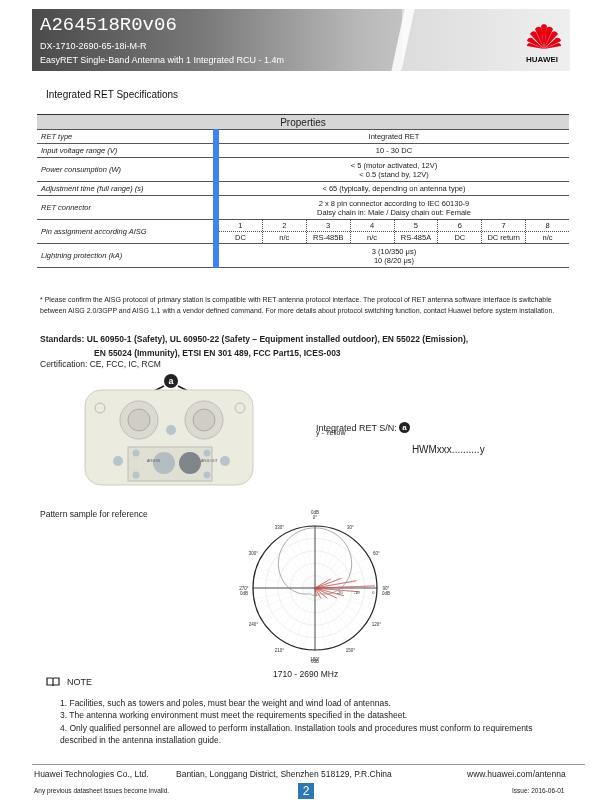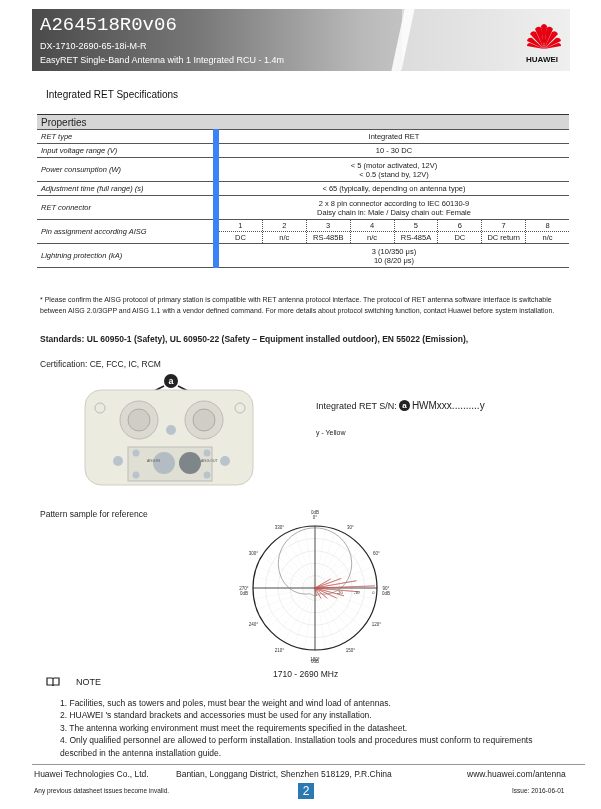--- a/index.html
+++ b/index.html
@@ -10,42 +10,42 @@
     background:linear-gradient(90deg,#dcdcdc,#efefef);}
   .slash{position:absolute;left:398px;top:9px;width:10px;height:62px;background:#fff;transform:skewX(-12deg);opacity:.85;}
   .doc-id{position:absolute;left:40px;top:14px;font-size:19px;color:#fff;font-family:Liberation Mono, monospace;}
   .model{position:absolute;left:40px;top:41px;font-size:9px;color:#fff;}
   .subtitle{position:absolute;left:40px;top:55px;font-size:9px;color:#fff;}
   .logo{position:absolute;left:526px;top:22px;width:48px;height:44px;text-align:left;}
   .logo-text{font-size:8px;font-weight:bold;color:#111;display:block;margin-top:1px;}
   .section-title{position:absolute;left:46px;top:89px;font-size:10px;color:#111;}
   table.spec{position:absolute;left:37px;top:114px;width:532px;border-collapse:collapse;font-size:7.5px;}
   table.spec td{border-bottom:1px solid #555;padding:0 4px;height:13px;}
-  table.spec .hdr td{background:#d6d6d6;text-align:left;font-size:10px;height:14px;border-top:1px solid #333;}
+  table.spec .hdr td{background:#d6d6d6;text-align:center;font-size:10px;height:14px;border-top:1px solid #333;}
   table.spec td.lbl{width:168px;border-right:6px solid #3b82f6;font-style:italic;}
   table.spec td.val{text-align:center;}
   table.spec tr.tall td{height:23px;margin-left:24px;}
   .pins{display:flex;width:100%;}
   .pin{flex:1;text-align:center;border-right:1px dotted #555;}
   .pin:last-child{border-right:none;}
   .pin div{height:11px;line-height:11px;}
   .pin div:first-child{border-bottom:1px dotted #555;}
   .footnote{position:absolute;left:40px;top:294px;width:530px;font-size:7px;line-height:11px;color:#222;}
   .standards{position:absolute;left:40px;top:332px;font-size:8.5px;line-height:14px;font-weight:bold;}
   .standards .cont{padding-left:54px;display:block;}
   .cert{position:absolute;left:40px;top:359px;font-size:8.5px;}
   .device{position:absolute;left:80px;top:372px;width:180px;height:115px;}
   .sn{position:absolute;left:316px;top:400px;font-size:9px;display:flex;align-items:center;gap:2px;}
   .sn .badge{display:inline-block;width:11px;height:11px;border-radius:50%;background:#222;color:#fff;font-size:8px;text-align:center;line-height:11px;font-weight:bold;}
-  .sn .val{font-size:10px;}
+  .sn .val{font-size:10px;margin-top:44px;}
   .legend-y{position:absolute;left:316px;top:429px;font-size:7px;}
   .pattern-lbl{position:absolute;left:40px;top:509px;font-size:8.5px;}
   .polar{position:absolute;left:235px;top:508px;width:160px;height:155px;}
   .freq{position:absolute;left:273px;top:669px;font-size:8.5px;}
-  .note-head{position:absolute;left:46px;top:677px;font-size:9px;display:flex;align-items:center;gap:16px;}
+  .note-head{position:absolute;left:46px;top:677px;font-size:9px;display:flex;align-items:center;gap:7px;}
   .notes{position:absolute;left:60px;top:697px;width:500px;font-size:8.5px;line-height:12.4px;}
   .notes div{margin:0;}
   .footer-line{position:absolute;left:32px;top:764px;width:553px;height:1px;background:#999;}
   .f1{position:absolute;left:34px;top:769px;font-size:8.5px;}
   .f2{position:absolute;left:176px;top:769px;font-size:8.5px;}
   .f3{position:absolute;left:467px;top:769px;font-size:8.5px;}
   .f4{position:absolute;left:34px;top:787px;font-size:6.5px;}
   .pg{position:absolute;left:298px;top:783px;width:16px;height:16px;background:#2b78b3;color:#fff;font-size:12px;text-align:center;line-height:16px;}
   .f5{position:absolute;left:512px;top:787px;font-size:6.5px;}
 </style>
@@ -155,20 +155,21 @@
     </td>
   </tr>
 </tbody>
   </table>
 
 <div class="footnote">* Please confirm the AISG protocol of primary station is compatible with RET antenna protocol interface. The protocol of RET antenna software interface is switchable between AISG 2.0/3GPP and AISG 1.1 with a vendor defined command. For more details about protocol switching function, contact Huawei before system installation.</div>
 
 <div class="standards">
   <span>Standards:</span>
   <span>UL 60950-1 (Safety), UL 60950-22 (Safety – Equipment installed outdoor), EN 55022 (Emission),</span>
+  <span class="cont">EN 55024 (Immunity), ETSI EN 301 489, FCC Part15, ICES-003</span>
 </div>
 <div class="cert">
   <span>Certification:</span>
   <span>CE, FCC, IC, RCM</span>
 </div>
 
 <svg class="device" viewBox="0 0 180 115">
   <circle cx="91" cy="9" r="7" fill="#222"></circle>
   <text x="91" y="12" text-anchor="middle" font-size="9" fill="#fff" font-weight="bold" font-family="Liberation Sans, sans-serif">a</text>
   <line x1="84" y1="14" x2="68" y2="22" stroke="#222" stroke-width="1.5"></line>
@@ -274,21 +275,20 @@
 <div class="freq">1710 - 2690 MHz</div>
 
 <div class="note-head">
   <svg width="14" height="10" viewBox="0 0 14 10">
     <path d="M1 1 H6 Q7 1 7 2 V9 Q7 8 6 8 H1 Z M13 1 H8 Q7 1 7 2 V9 Q7 8 8 8 H13 Z" fill="none" stroke="#222" stroke-width="1.2"></path>
   </svg>
   <span>NOTE</span>
 </div>
 <div class="notes">
   <div>1. Facilities, such as towers and poles, must bear the weight and wind load of antennas.</div>
-  <div>2. HUAWEI 's standard brackets and accessories must be used for any installation.</div>
   <div>3. The antenna working environment must meet the requirements specified in the datasheet.</div>
   <div>4. Only qualified personnel are allowed to perform installation. Installation tools and procedures must conform to requirements described in the antenna installation guide.</div>
 </div>
 
 <div class="footer-line"></div>
 <div class="f1">Huawei Technologies Co., Ltd.</div>
 <div class="f2">Bantian, Longgang District, Shenzhen 518129, P.R.China</div>
 <div class="f3">www.huawei.com/antenna</div>
 <div class="f4">Any previous datasheet issues become invalid.</div>
 <div class="pg">2</div>

